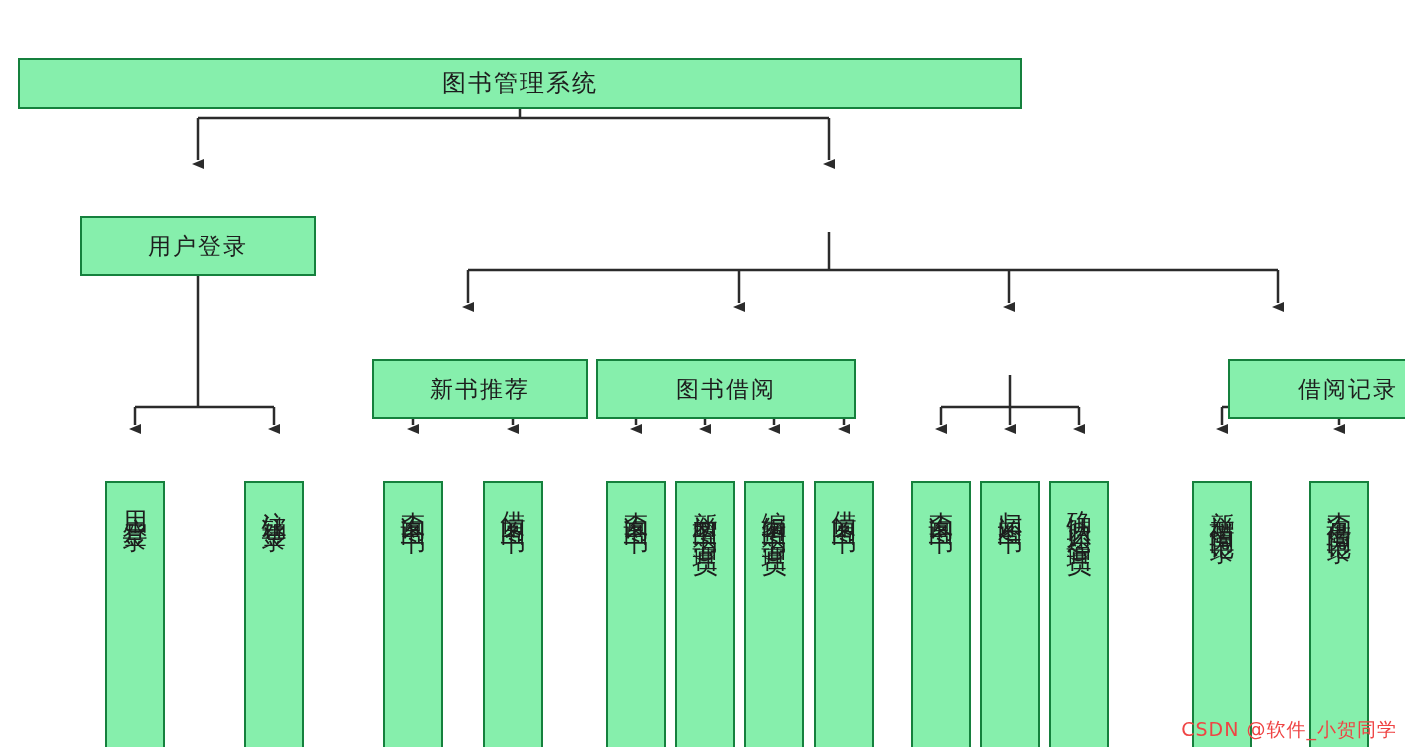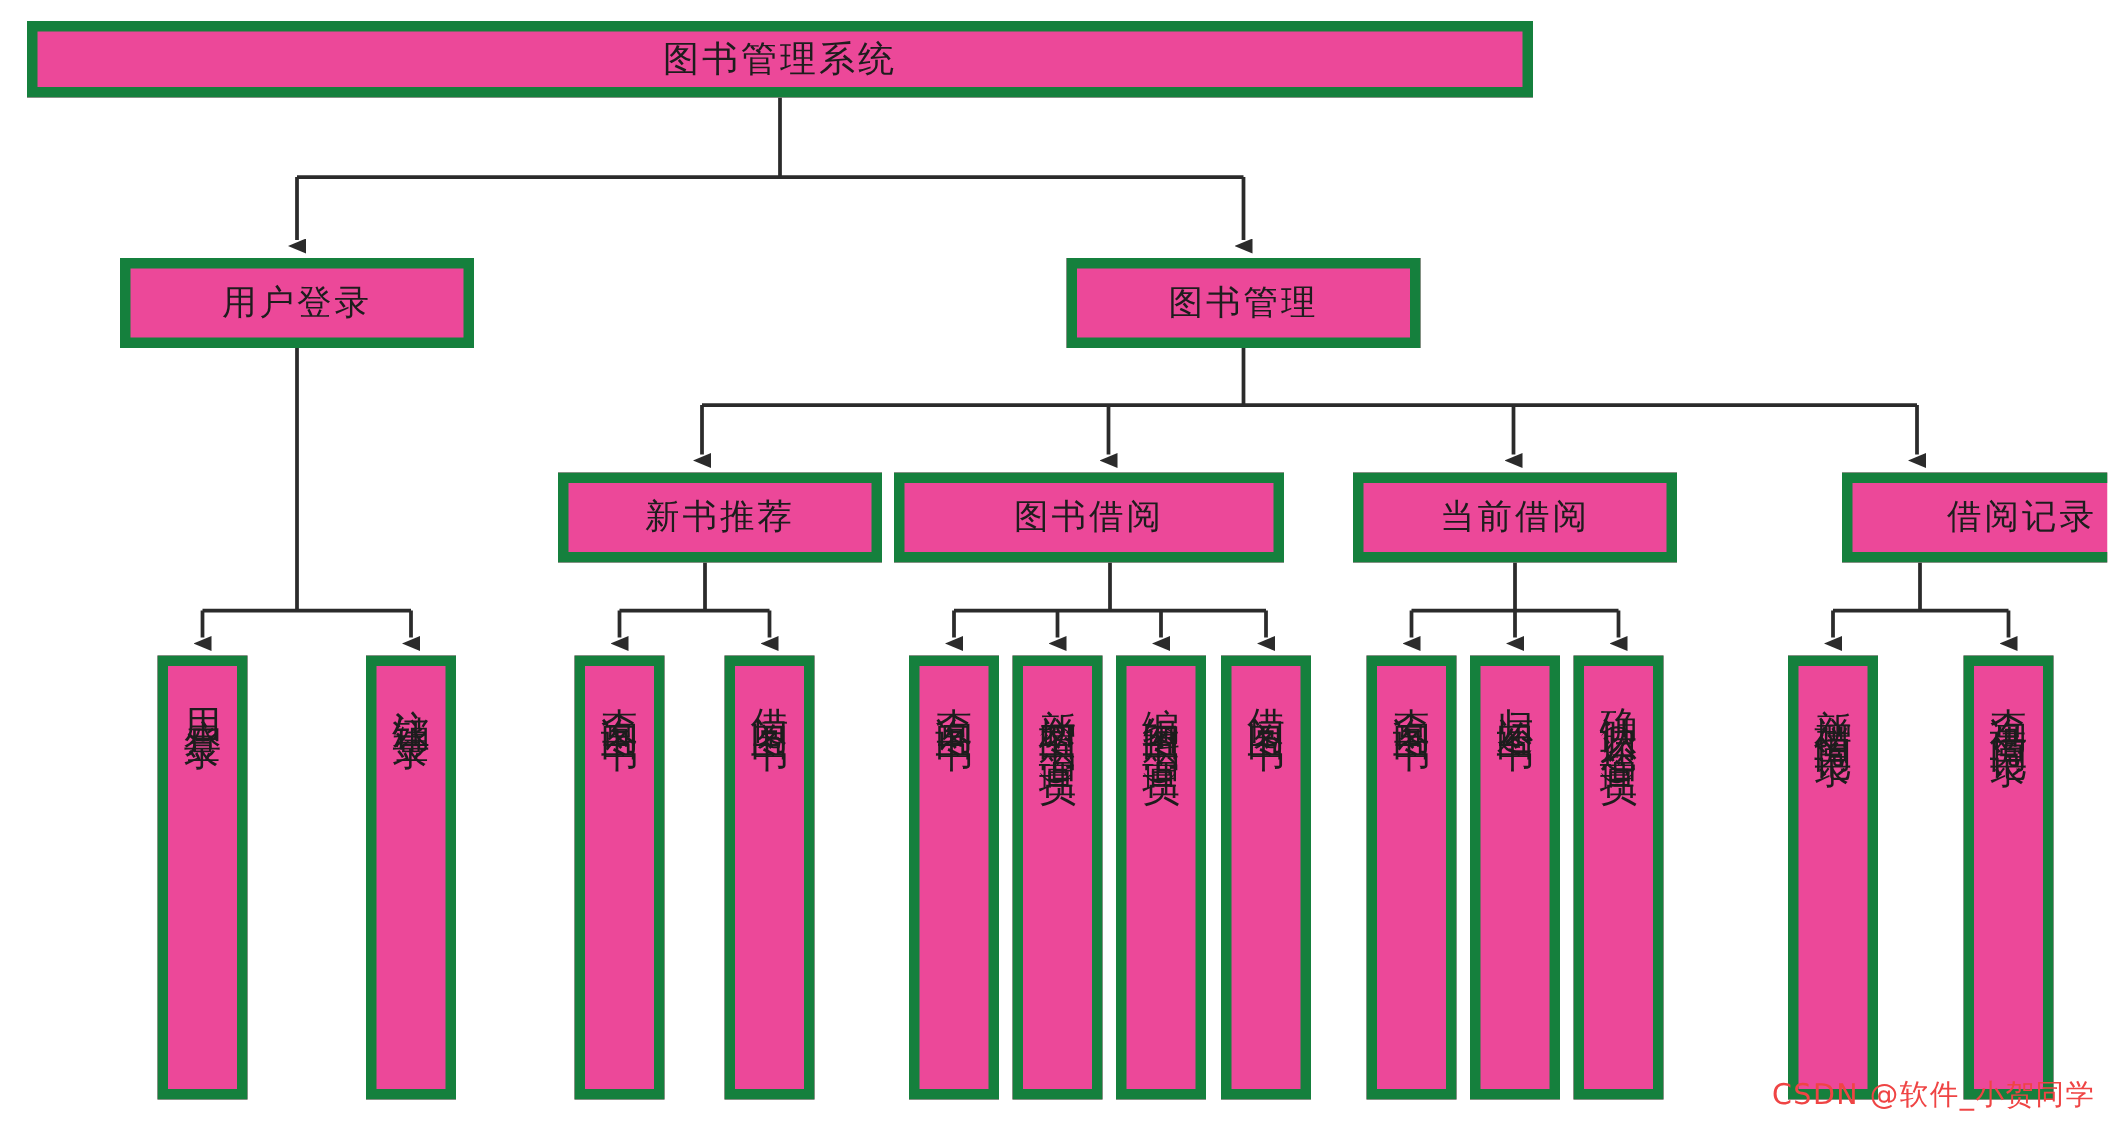--- a/index.html
+++ b/index.html
@@ -21,26 +21,27 @@
   #diagram-svg {
     position: absolute;
     left: 0;
     top: 0;
     width: 1405px;
     height: 747px;
   }
   .node {
     position: absolute;
     box-sizing: border-box;
-    border: 7px solid #15803d;
-    background: #ec4899;
+    border: 2px solid #15803d;
+    background: #86efac;
     display: flex;
     align-items: center;
     justify-content: center;
     z-index: 2;
+    margin-top: 44px;
   }
   .node-label {
     color: #1d1d1d;
     letter-spacing: 1px;
     line-height: 1.06;
     white-space: pre;
   }
   
   .node-h .node-label {
     font-size: 23px;
@@ -142,33 +143,27 @@
     </g>
   </svg>
 
   <div class="node node-h" id="node-root" style="left:18px; top:14px; width:1004px; height:51px;">
     <span class="node-label">图书管理系统</span>
   </div>
 
   <div class="node node-h" style="left:80px; top:172px; width:236px; height:60px;">
     <span class="node-label">用户登录</span>
   </div>
-  <div class="node node-h" style="left:711px; top:172px; width:236px; height:60px;">
-    <span class="node-label">图书管理</span>
-  </div>
 
   <div class="node node-h" style="left:372px; top:315px; width:216px; height:60px;">
     <span class="node-label">新书推荐</span>
   </div>
   <div class="node node-h" style="left:596px; top:315px; width:260px; height:60px;">
     <span class="node-label">图书借阅</span>
   </div>
-  <div class="node node-h" style="left:902px; top:315px; width:216px; height:60px;">
-    <span class="node-label">当前借阅</span>
-  </div>
   <div class="node node-h" style="left:1228px; top:315px; width:216px; height:60px;padding-left:24px;">
     <span class="node-label">借阅记录</span>
   </div>
 
   <div class="node node-v" style="left:105px; top:437px; width:60px; height:296px;">
     <span class="node-label">用户登录</span>
   </div>
   <div class="node node-v" style="left:244px; top:437px; width:60px; height:296px;">
     <span class="node-label">注销登录</span>
   </div>

